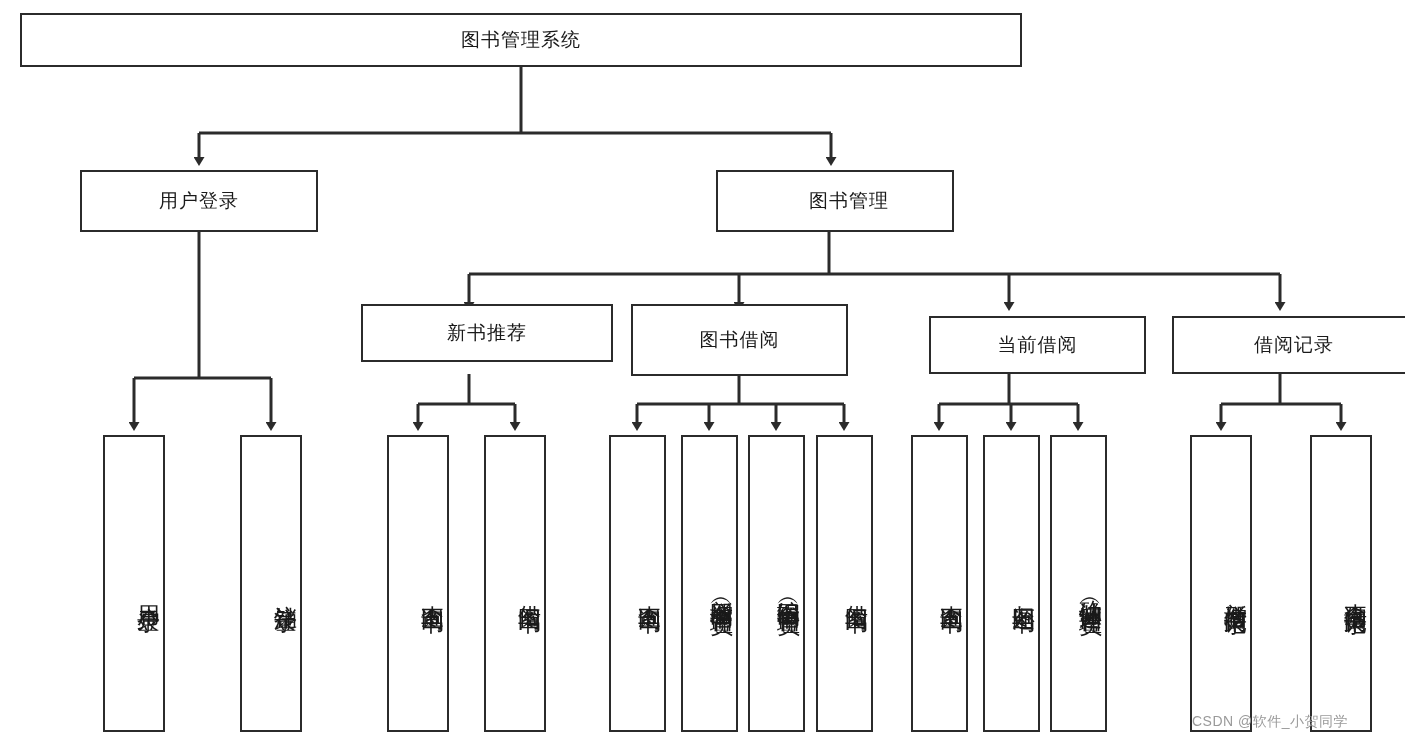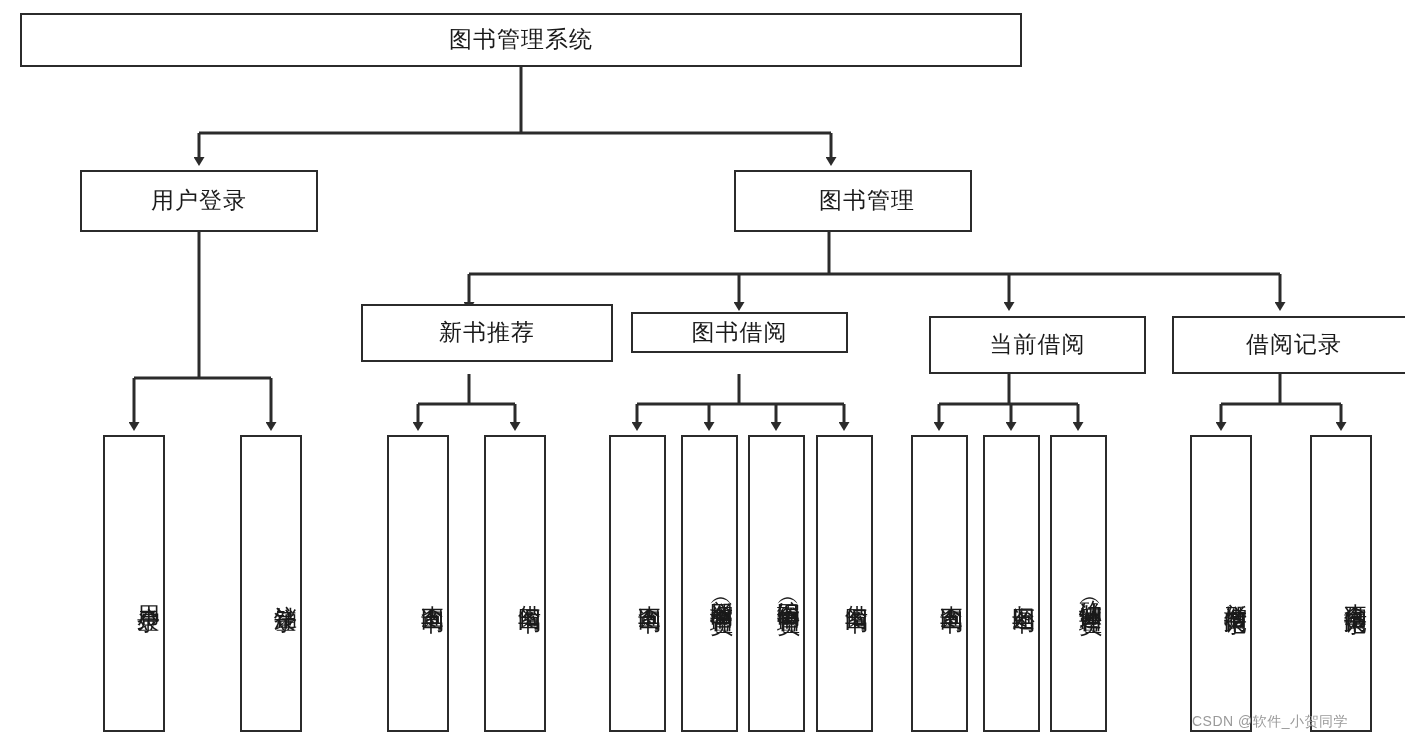--- a/index.html
+++ b/index.html
@@ -22,21 +22,21 @@
     box-sizing: border-box;
     border: 2px solid #2b2b2b;
     background: #ffffff;
     color: #1a1a1a;
     display: flex;
     align-items: center;
     justify-content: center;
     text-align: center;
   }
   .node.horiz {
-    font-size: 23px;
+    font-size: 19px;
     letter-spacing: 1px;
     line-height: 1.2;
   }
   .node.vert {
     writing-mode: vertical-rl;
     text-orientation: upright;
     font-size: 23px;
     line-height: 1.25;
     letter-spacing: 2px;
     padding-top: 14px;
@@ -121,28 +121,28 @@
     </g>
   </svg>
 
   <div class="node horiz" id="node-root" style="left: 20px; top: 13px; width: 1002px; height: 54px;">
     <span>图书管理系统</span>
   </div>
 
   <div class="node horiz" id="node-l2-0" style="left: 80px; top: 170px; width: 238px; height: 62px;">
     <span>用户登录</span>
   </div>
-  <div class="node horiz" id="node-l2-1" style="left: 734px; top: 170px; width: 238px; height: 62px; padding-left: 28px;">
+  <div class="node horiz" id="node-l2-1" style="left: 716px; top: 170px; width: 238px; height: 62px; padding-left: 28px;">
     <span>图书管理</span>
   </div>
 
   <div class="node horiz" id="node-l3-0" style="left: 361px; top: 304px; width: 252px; height: 58px;">
     <span>新书推荐</span>
   </div>
-  <div class="node horiz" id="node-l3-1" style="left: 631px; top: 312px; width: 217px; height: 41px;">
+  <div class="node horiz" id="node-l3-1" style="left: 631px; top: 304px; width: 217px; height: 72px;">
     <span>图书借阅</span>
   </div>
   <div class="node horiz" id="node-l3-2" style="left: 901px; top: 316px; width: 217px; height: 58px; margin-left: 28px;">
     <span>当前借阅</span>
   </div>
   <div class="node horiz" id="node-l3-3" style="left: 1172px; top: 316px; width: 244px; height: 58px;">
     <span>借阅记录</span>
   </div>
 
   <div class="node vert" id="node-leaf-0" style="left: 103px; top: 435px; width: 62px; height: 297px;">

